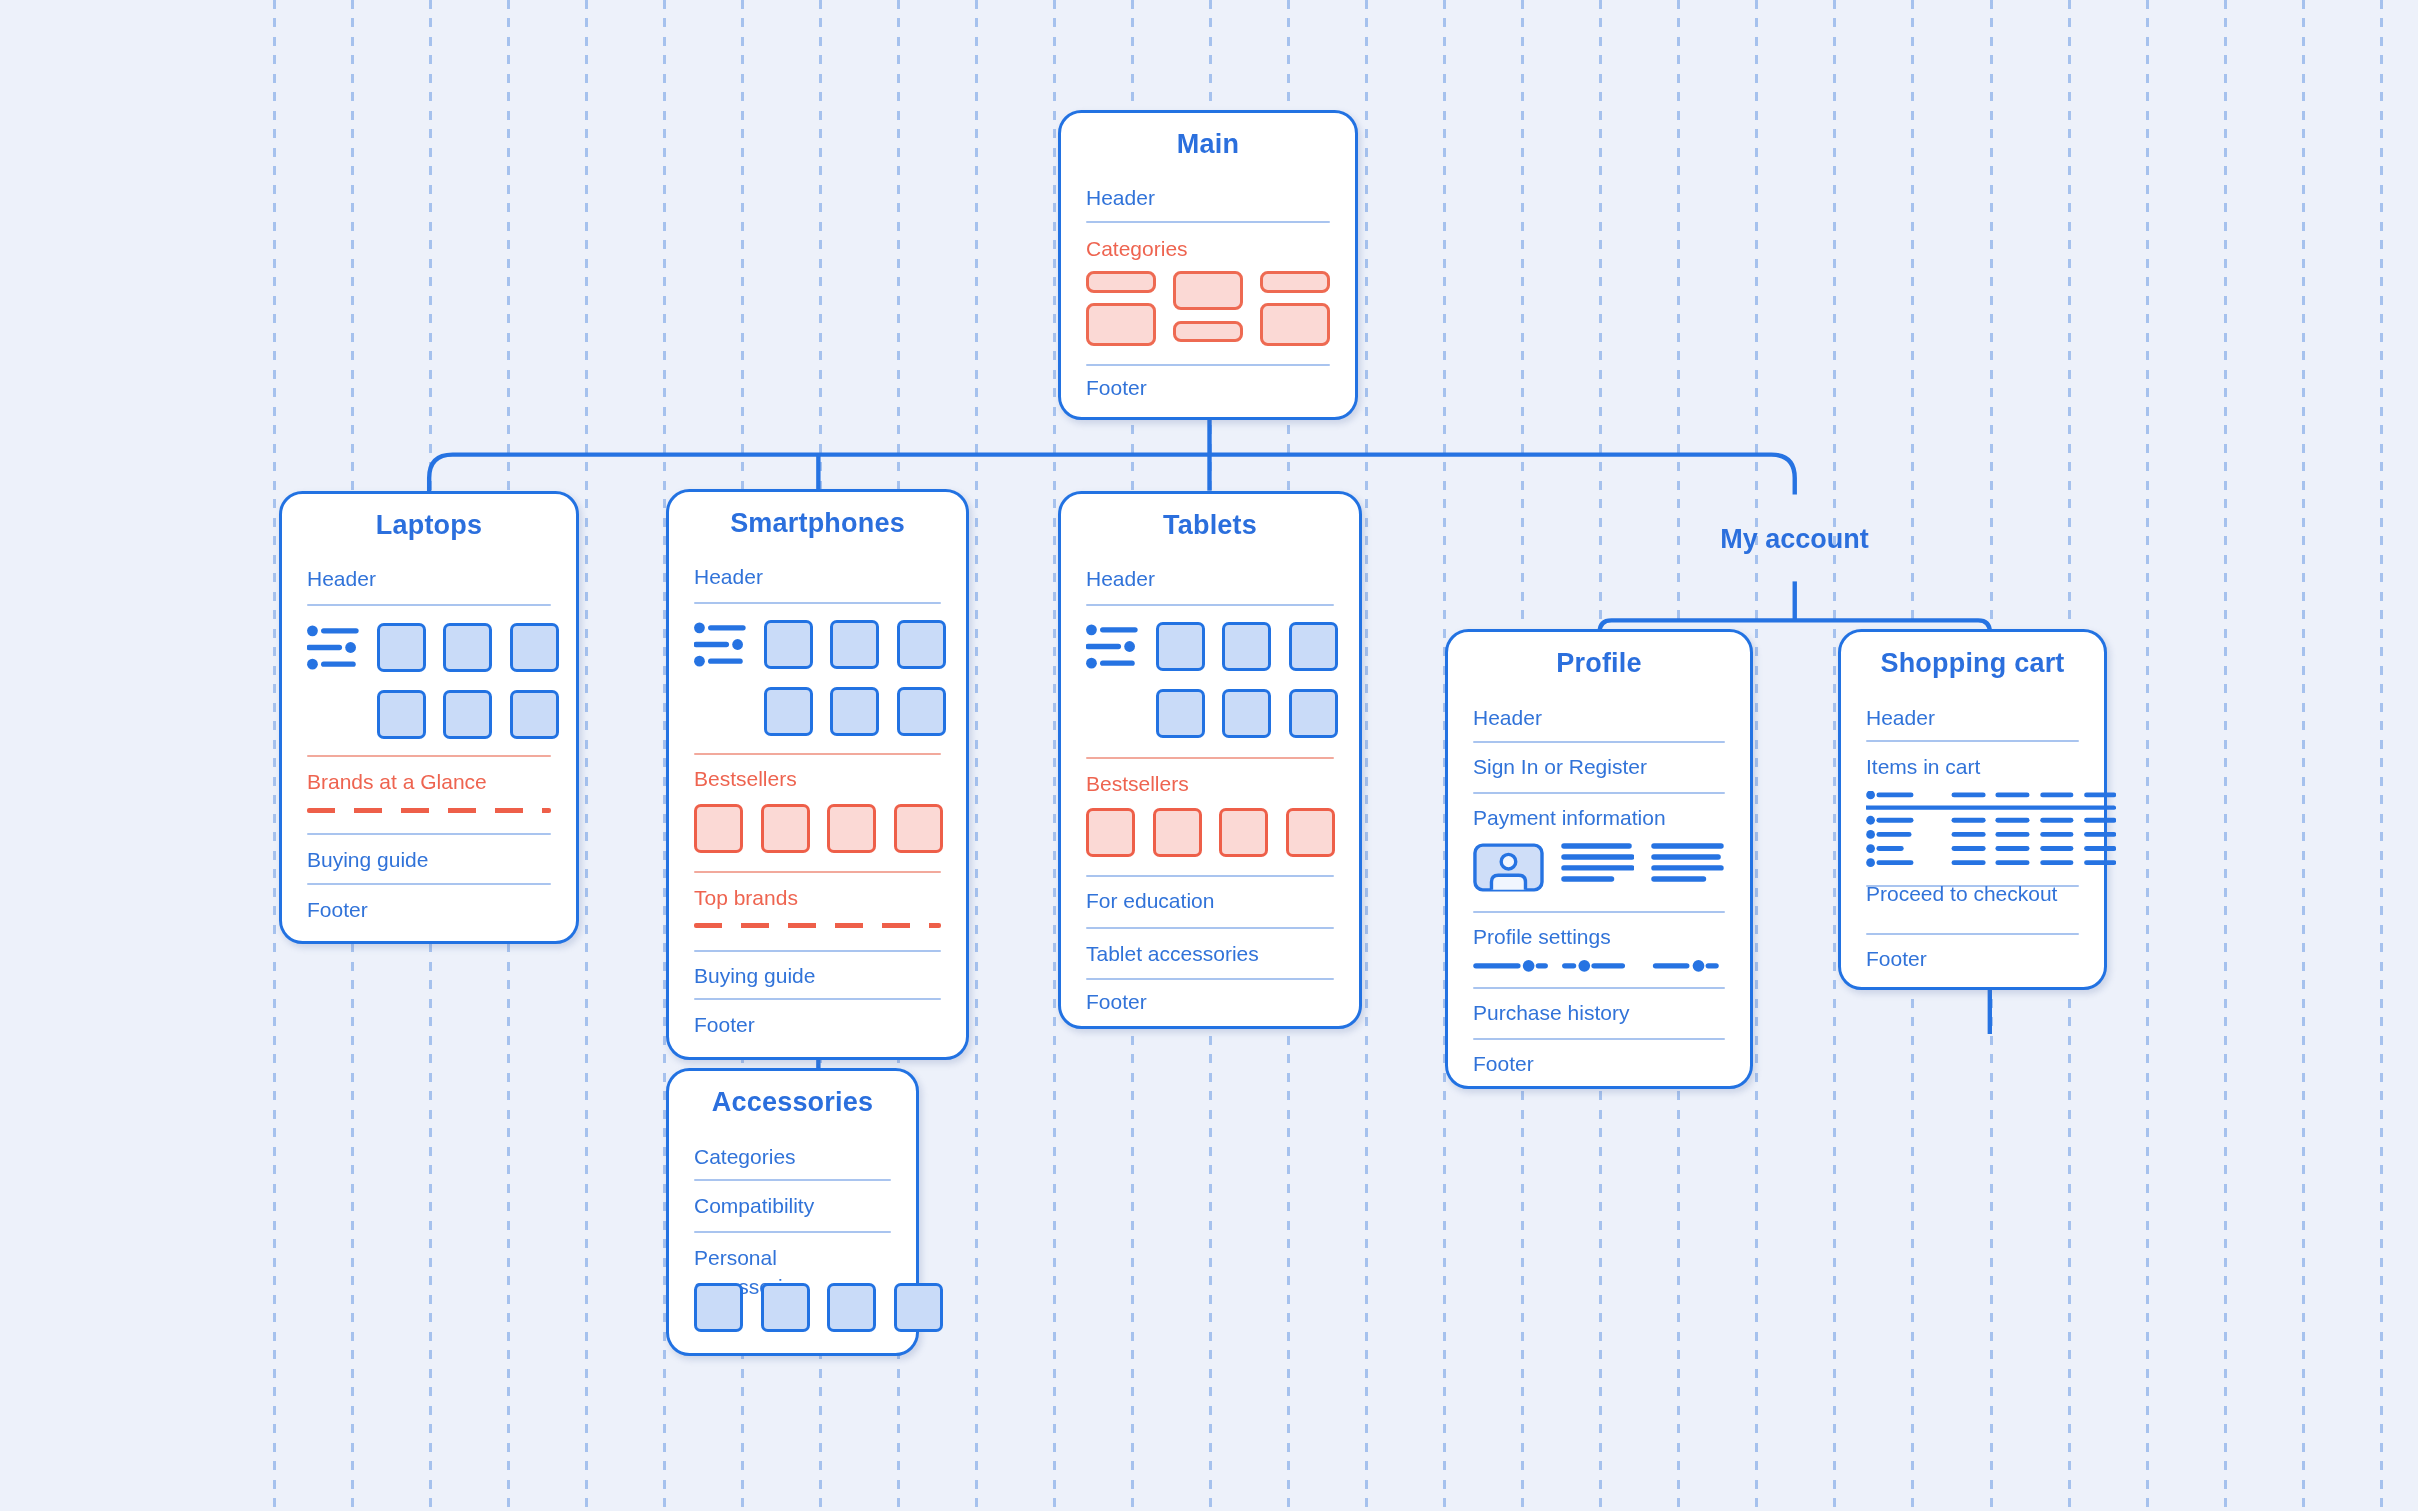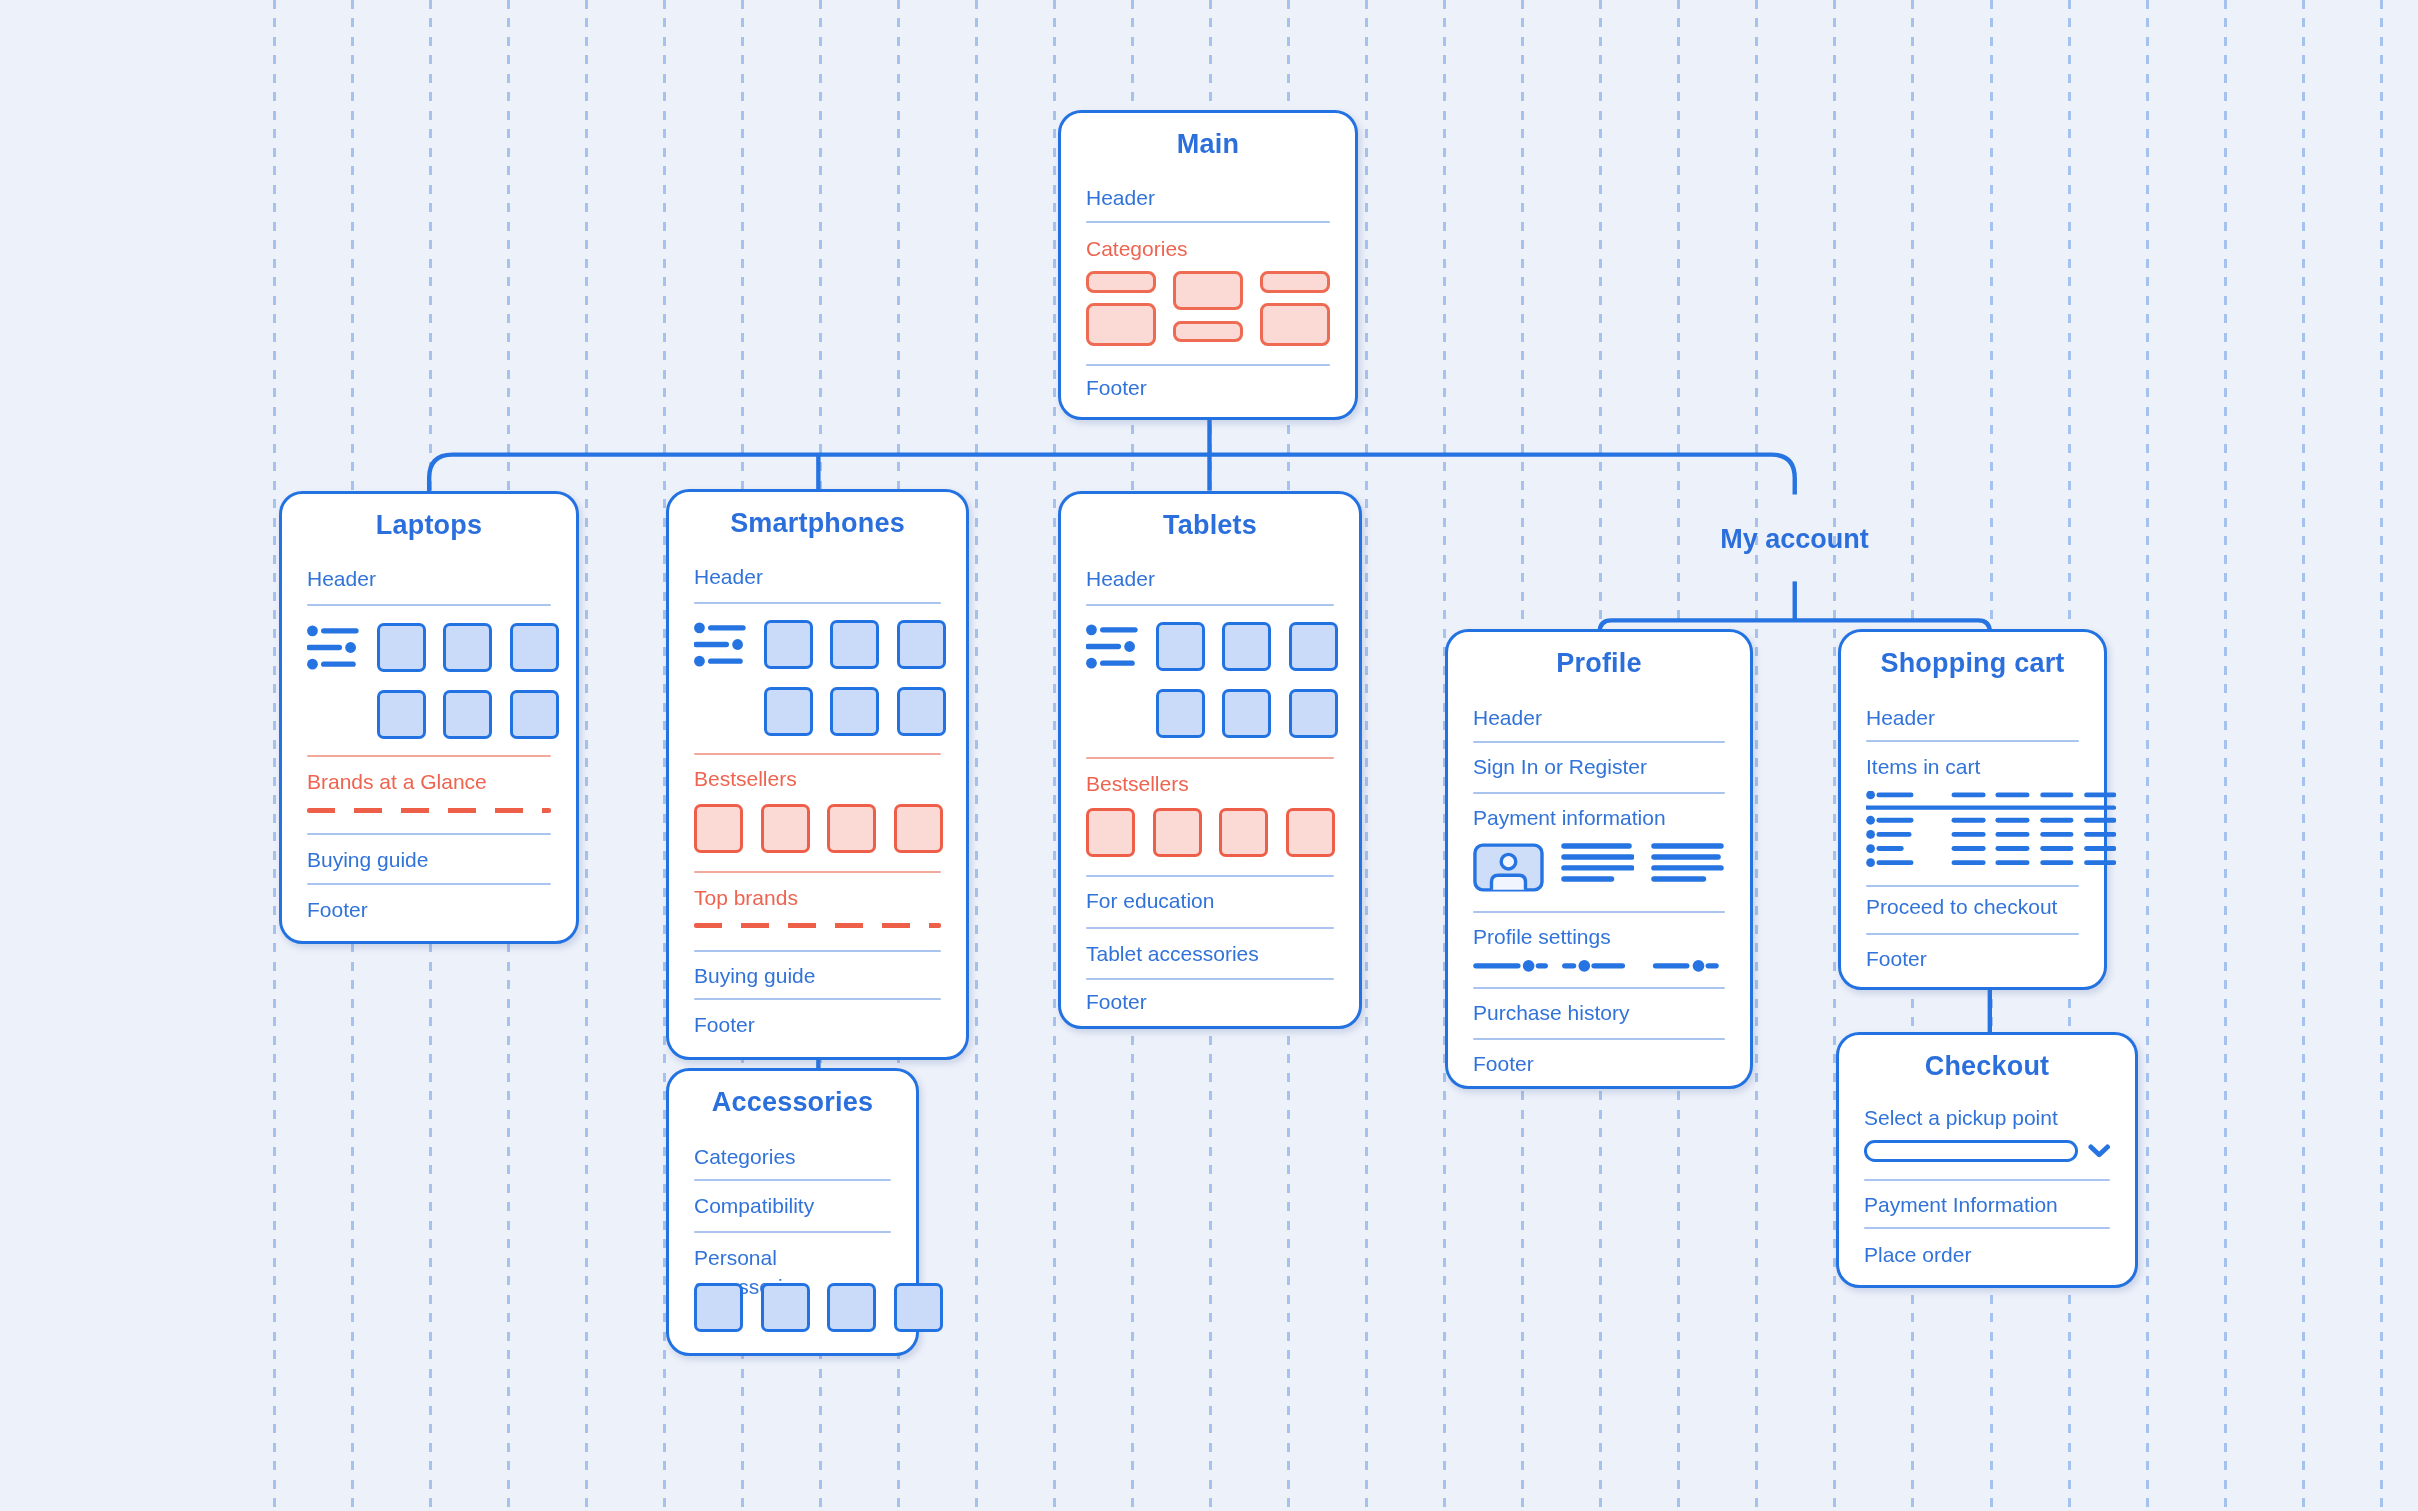--- a/index.html
+++ b/index.html
@@ -343,49 +343,35 @@
           <line x1="226" y1="59" x2="254" y2="59"></line>
         <circle cx="4.5" cy="73.5" r="4.5" stroke="none"></circle>
           <line x1="13" y1="73.5" x2="46" y2="73.5"></line>
         <line x1="90" y1="73.5" x2="120" y2="73.5"></line>
           <line x1="135" y1="73.5" x2="165" y2="73.5"></line>
         <line x1="181" y1="73.5" x2="210" y2="73.5"></line>
           <line x1="226" y1="73.5" x2="254" y2="73.5"></line>
       </g>
     </svg>
     <div class="hr" style="top:253px"></div>
-    <div class="lbl" style="top:260px">Proceed to checkout</div>
+    <div class="lbl" style="top:247px">Proceed to checkout</div>
     <div class="hr" style="top:301px"></div>
     <div class="lbl" style="top:312px">Footer</div>
   </section>
 
   <section class="card" style="left:666px;top:1068px;width:253px;height:288px">
     <h2 class="card-title">Accessories</h2>
     <div class="lbl" style="top:71px">Categories</div>
     <div class="hr" style="top:108px"></div>
     <div class="lbl" style="top:120px">Compatibility</div>
     <div class="hr" style="top:160px"></div>
     <div class="lbl" style="top:172px">Personal accessories</div>
     <div class="sqrow" style="top:212px">
       <div class="sq"></div>
       <div class="sq"></div>
       <div class="sq"></div>
       <div class="sq"></div>
     </div>
   </section>
 
-  <section class="card" style="left:1836px;top:1032px;width:302px;height:256px">
-    <h2 class="card-title">Checkout</h2>
-    <div class="lbl" style="top:68px">Select a pickup point</div>
-    <div class="select-row" style="top:105px">
-      <div class="select-box"></div>
-      <svg class="ic" width="22.4" height="13.7" viewBox="0 0 23 14">
-        <polyline points="3,3 11.5,11 20,3" fill="none" stroke="#2673e2" stroke-width="5" stroke-linecap="round" stroke-linejoin="round"></polyline>
-      </svg>
-    </div>
-    <div class="hr" style="top:144px"></div>
-    <div class="lbl" style="top:155px">Payment Information</div>
-    <div class="hr" style="top:192px"></div>
-    <div class="lbl" style="top:205px">Place order</div>
-  </section>
 
 </div>
 
 
 </body></html>

